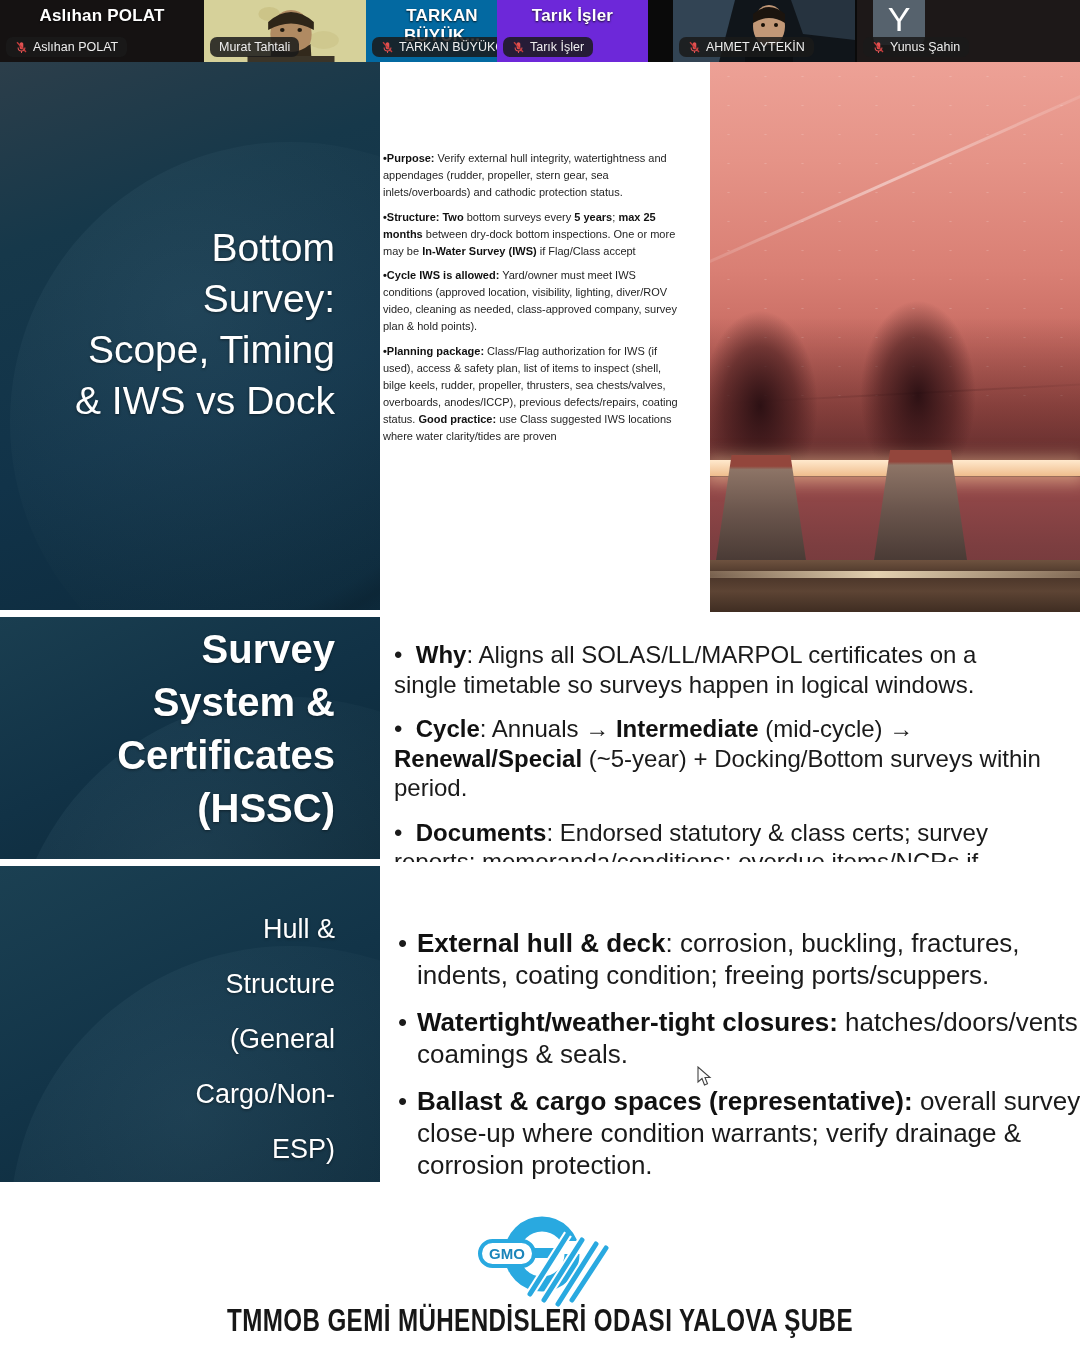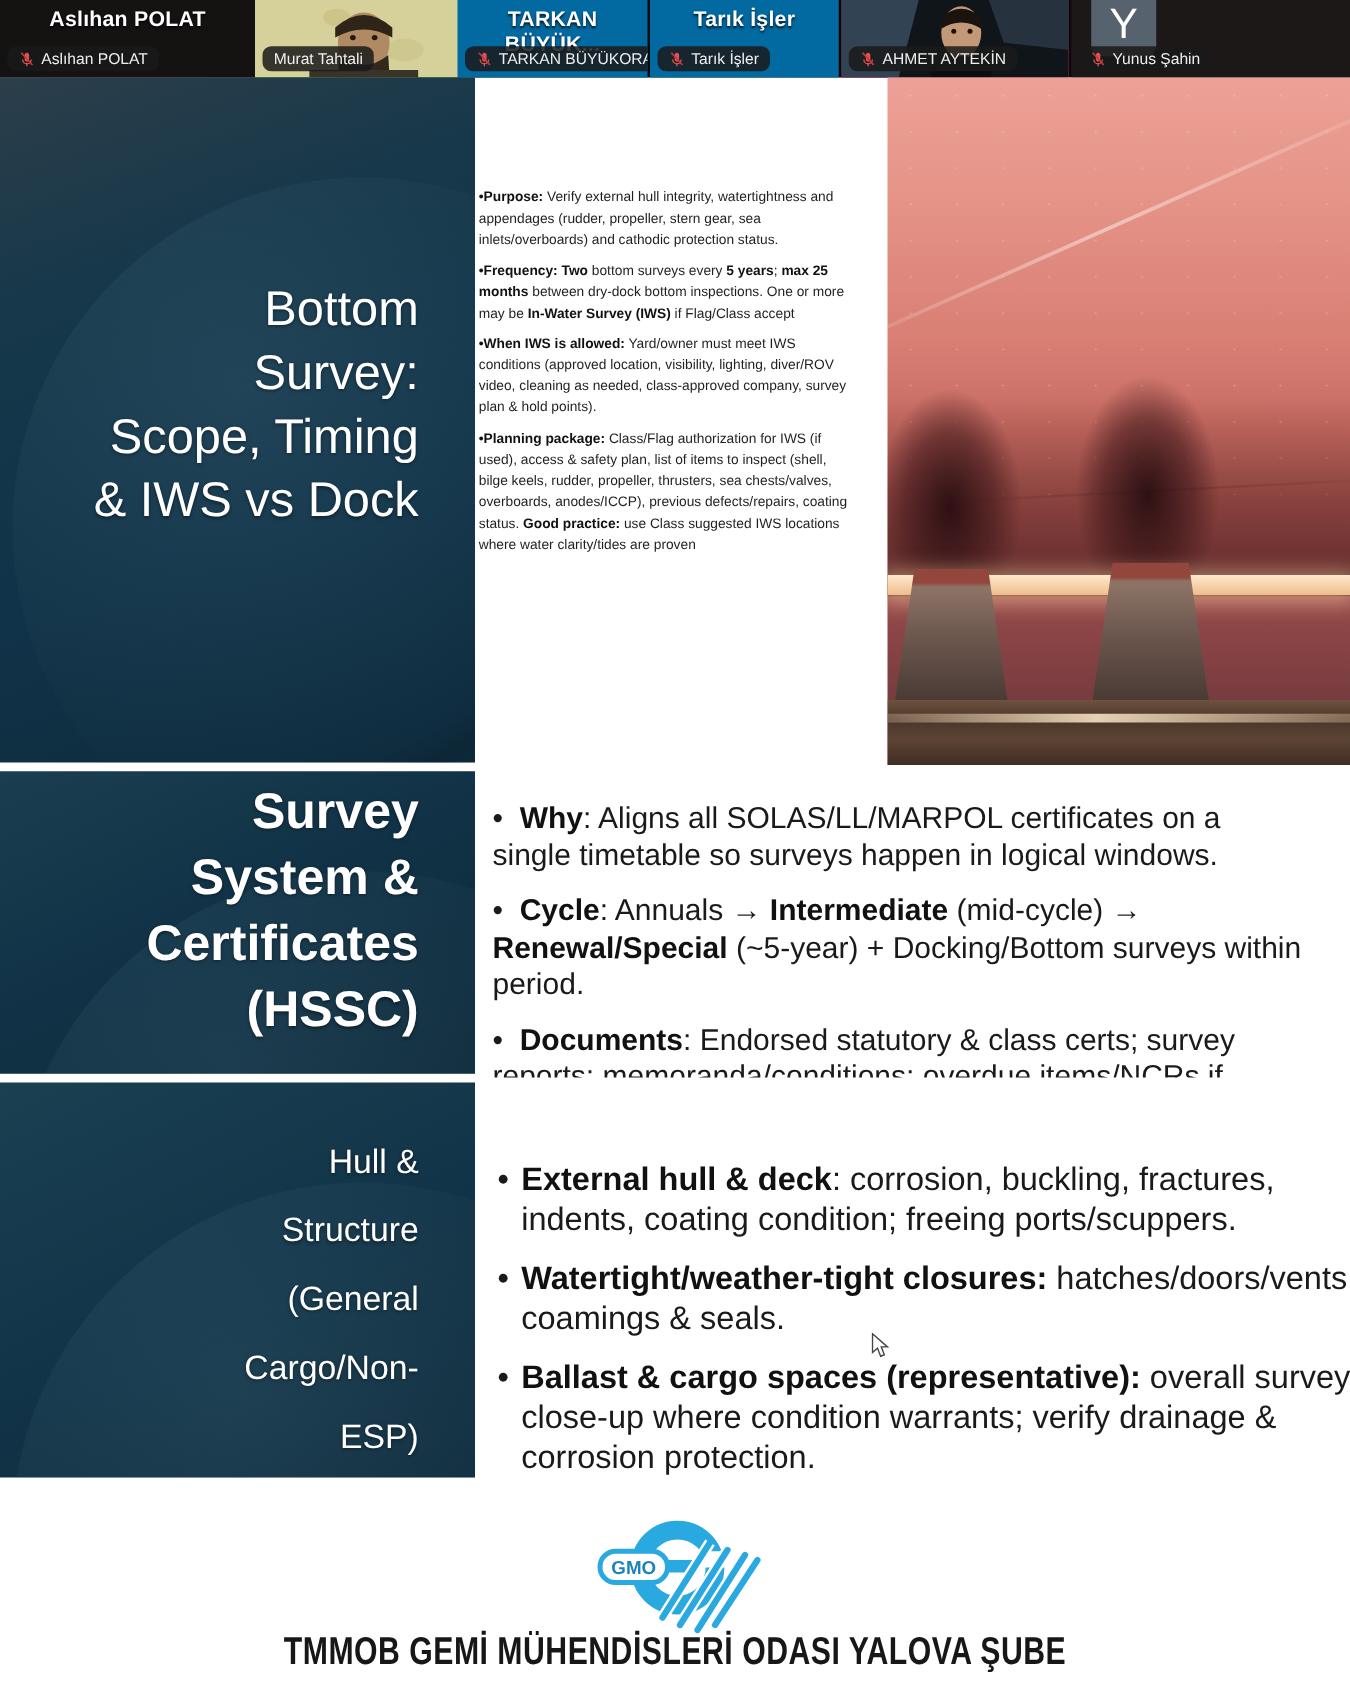--- a/index.html
+++ b/index.html
@@ -125,21 +125,21 @@
       <svg class="micsvg" width="13" height="13" viewBox="0 0 16 16">
           <path d="M8 1.5c1.2 0 2.2 1 2.2 2.2v4.4c0 1.2-1 2.2-2.2 2.2s-2.2-1-2.2-2.2V3.7C5.8 2.5 6.8 1.5 8 1.5z" fill="#e05252"></path>
           <path d="M3.8 8.1c0 2.3 1.9 4.2 4.2 4.2s4.2-1.9 4.2-4.2" stroke="#e05252" stroke-width="1.3" fill="none"></path>
           <line x1="8" y1="12.3" x2="8" y2="14.8" stroke="#e05252" stroke-width="1.3"></line>
           <line x1="2.5" y1="1.5" x2="13.5" y2="13.5" stroke="#c43c3c" stroke-width="1.7"></line>
         </svg>
       <span>TARKAN BÜYÜKORAL</span>
     </div>
   </div>
 
-  <div class="tile" style="left:520px;width:151px;background:#0369a1;">
+  <div class="tile" style="left:497px;width:151px;background:#6d28d9;">
     <div class="tile-name">Tarık İşler</div>
     <div class="tile-label">
       <svg class="micsvg" width="13" height="13" viewBox="0 0 16 16">
           <path d="M8 1.5c1.2 0 2.2 1 2.2 2.2v4.4c0 1.2-1 2.2-2.2 2.2s-2.2-1-2.2-2.2V3.7C5.8 2.5 6.8 1.5 8 1.5z" fill="#e05252"></path>
           <path d="M3.8 8.1c0 2.3 1.9 4.2 4.2 4.2s4.2-1.9 4.2-4.2" stroke="#e05252" stroke-width="1.3" fill="none"></path>
           <line x1="8" y1="12.3" x2="8" y2="14.8" stroke="#e05252" stroke-width="1.3"></line>
           <line x1="2.5" y1="1.5" x2="13.5" y2="13.5" stroke="#c43c3c" stroke-width="1.7"></line>
         </svg>
       <span>Tarık İşler</span>
     </div>
@@ -185,22 +185,22 @@
 
 <div class="panel p1">
   <div class="panel-title t1">Bottom
 Survey:
 Scope, Timing
 &amp; IWS vs Dock</div>
 </div>
 
 <div class="s1-text">
   <p><span class="rb">•Purpose:</span><span> Verify external hull integrity, watertightness and appendages (rudder, propeller, stern gear, sea inlets/overboards) and cathodic protection status.</span></p>
-  <p><span class="rb">•Frequency: Two</span><span> bottom surveys every </span><span class="rb">5 years</span><span>; </span><span class="rb">max 25 months</span><span> between dry-dock bottom inspections. One or more may be </span><span class="rb">In-Water Survey (IWS)</span><span> if Flag/Class accept</span></p>
-  <p><span class="rb">•When IWS is allowed:</span><span> Yard/owner must meet IWS conditions (approved location, visibility, lighting, diver/ROV video, cleaning as needed, class-approved company, survey plan &amp; hold points).</span></p>
+  <p><span class="rb">•Structure: Two</span><span> bottom surveys every </span><span class="rb">5 years</span><span>; </span><span class="rb">max 25 months</span><span> between dry-dock bottom inspections. One or more may be </span><span class="rb">In-Water Survey (IWS)</span><span> if Flag/Class accept</span></p>
+  <p><span class="rb">•Cycle IWS is allowed:</span><span> Yard/owner must meet IWS conditions (approved location, visibility, lighting, diver/ROV video, cleaning as needed, class-approved company, survey plan &amp; hold points).</span></p>
   <p><span class="rb">•Planning package:</span><span> Class/Flag authorization for IWS (if used), access &amp; safety plan, list of items to inspect (shell, bilge keels, rudder, propeller, thrusters, sea chests/valves, overboards, anodes/ICCP), previous defects/repairs, coating status. </span><span class="rb">Good practice:</span><span> use Class suggested IWS locations where water clarity/tides are proven</span></p>
 </div>
 
 <div class="ship">
   <div class="speckles"></div>
   <div class="seam"></div>
   <div class="seam2"></div>
   <div class="dark-low"></div>
   <div class="plume pl"></div>
   <div class="plume pr"></div>

